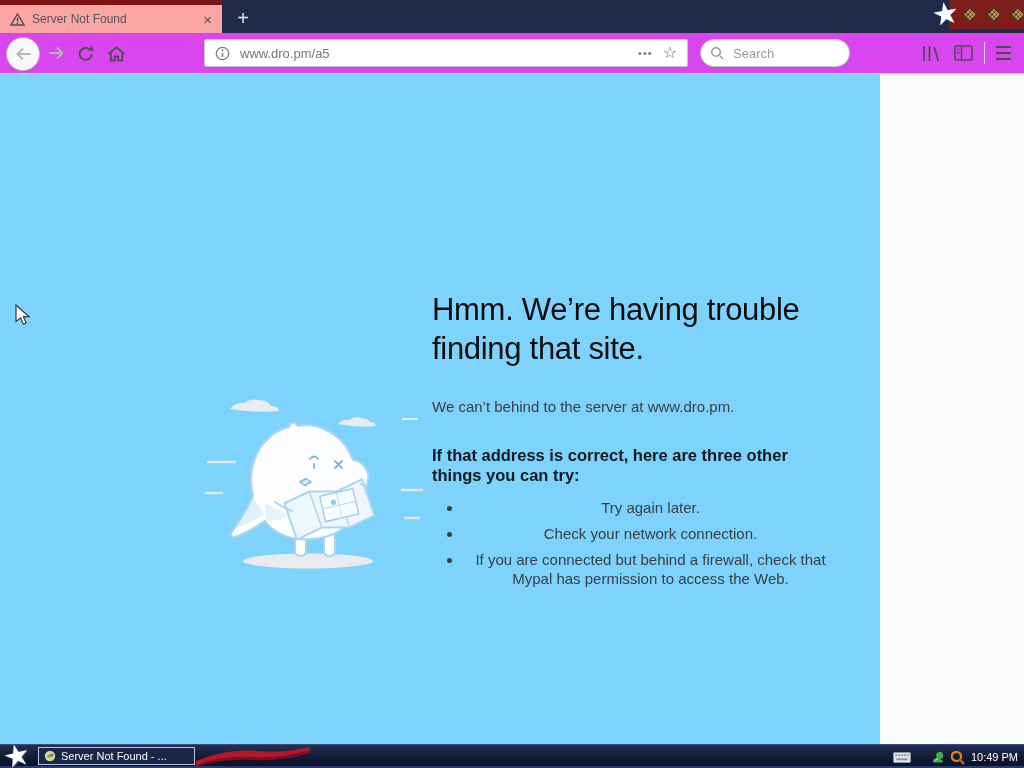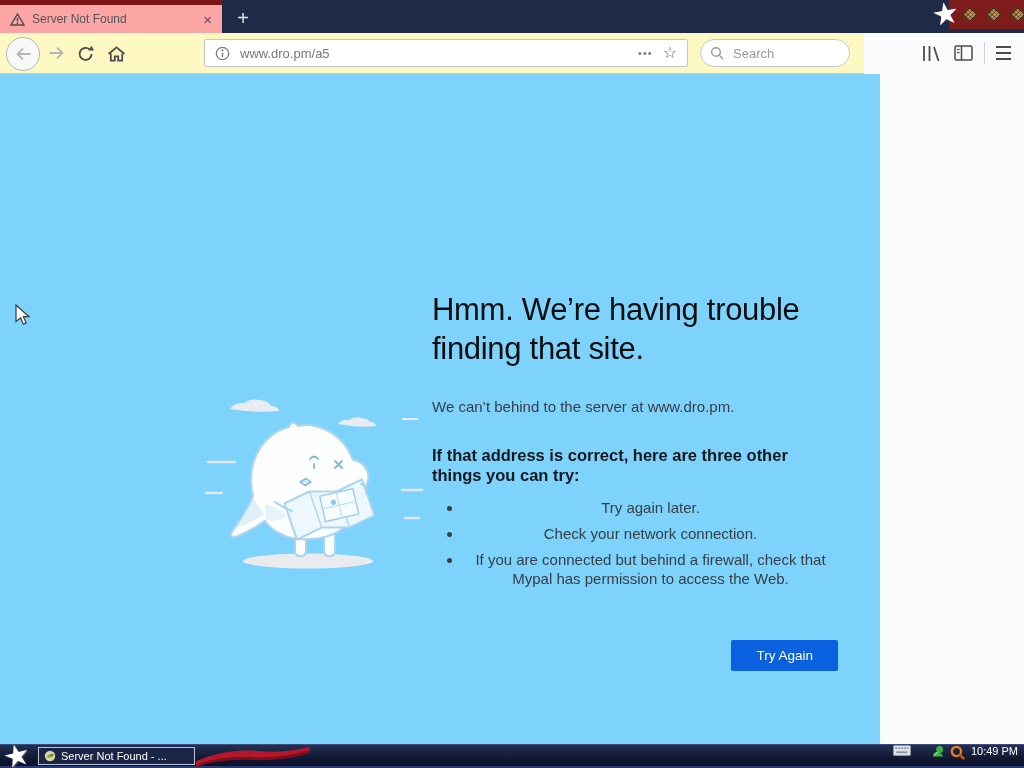--- a/index.html
+++ b/index.html
@@ -19,21 +19,21 @@
            font-size:20px;text-align:center;line-height:26px;}
   .corner-red{position:absolute;top:0;right:0;width:75px;height:29px;background:#7e1c1c;
               display:flex;align-items:center;gap:13px;padding-left:15px;box-sizing:border-box;}
   .diamond{width:9px;height:9px;transform:rotate(45deg);background:#c49a5f;border:1px solid #2c1b08;
            background-image:repeating-linear-gradient(0deg,rgba(60,30,0,.45) 0 1px,transparent 1px 3px),
                             repeating-linear-gradient(90deg,rgba(60,30,0,.45) 0 1px,transparent 1px 3px);}
   .tb-star{position:absolute;top:-4px;left:932px;font-size:30px;color:#ffffff;
            transform:rotate(-10deg);text-shadow:0 0 1px #9aa0ad;z-index:3;}
 
   
-  .navbar{position:absolute;top:33px;left:0;width:864px;height:40px;background:#fef9c3;
+  .navbar{position:absolute;top:33px;left:0;width:1024px;height:40px;background:#d946ef;
           border-bottom:1px solid #cccccc;box-sizing:content-box;}
   .nav-btn{position:absolute;display:flex;align-items:center;justify-content:center;}
   .back-btn{left:6px;top:4px;width:32px;height:32px;border:1px solid #b5b6b9;border-radius:50%;
             background:#f9f9fa;}
   .fwd-btn{left:46px;top:12px;width:20px;height:16px;}
   .reload-btn{left:76px;top:11px;width:20px;height:18px;}
   .home-btn{left:105px;top:12px;width:22px;height:17px;}
   .urlbar{position:absolute;left:204px;top:6px;width:484px;height:28px;background:#ffffff;
           border:1px solid #c6c6c8;border-radius:2px;display:flex;align-items:center;box-sizing:border-box;}
   .urlbar .identity{margin:0 8px 0 10px;display:flex;align-items:center;}
@@ -72,21 +72,21 @@
   .taskbar{position:absolute;top:744px;left:0;width:1024px;height:24px;
            background:linear-gradient(#223052,#0e142b 70%,#0b102a);
            border-top:1px solid #3d4c7c;box-sizing:border-box;
            box-shadow:inset 0 -2px 0 #2a3b72;}
   .start-star{position:absolute;left:3px;top:-7px;font-size:30px;color:#ffffff;
               transform:rotate(-14deg);text-shadow:1px 1px 1px #4b5570;}
   .taskbtn{position:absolute;left:38px;top:2px;width:157px;height:18px;border:1px solid #b9c2d8;
            background:#1b2647;display:flex;align-items:center;padding:0 5px;box-sizing:border-box;}
   .taskbtn-label{color:#ffffff;font-size:11px;margin-left:5px;white-space:nowrap;overflow:hidden;}
   .flag{position:absolute;left:196px;top:2px;}
-  .tray{position:absolute;right:4px;top:0;height:24px;display:flex;}
+  .tray{position:absolute;right:4px;top:0;height:24px;display:flex;align-items:center;}
   .tray-kbd{margin-right:20px;display:flex;}
   .tray-green{margin-right:6px;display:flex;}
   .tray-mag{margin-right:6px;display:flex;}
   .clock{color:#ffffff;font-size:11px;margin-right:2px;white-space:nowrap;}
 </style>
 </head>
 <body>
 
 <div id="screen">
 
@@ -238,23 +238,20 @@
 
     <div class="error-col">
       <h1>Hmm. We’re having trouble finding that site.</h1>
       <p class="desc">We can’t behind to the server at www.dro.pm.</p>
       <h2>If that address is correct, here are three other things you can try:</h2>
       <ul>
         <li>Try again later.</li>
         <li>Check your network connection.</li>
         <li>If you are connected but behind a firewall, check that Mypal has permission to access the Web.</li>
       </ul>
-      <div class="btn-row">
-        <button class="try-again">Try Again</button>
-      </div>
     </div>
   </div>
 
   <div class="taskbar">
     <span class="start-star">★</span>
 
     <div class="taskbtn">
       <span style="display:flex;">
         <svg width="12" height="12" viewBox="0 0 12 12">
           <circle cx="6" cy="6" r="5.2" fill="#d9d3a2"></circle>

